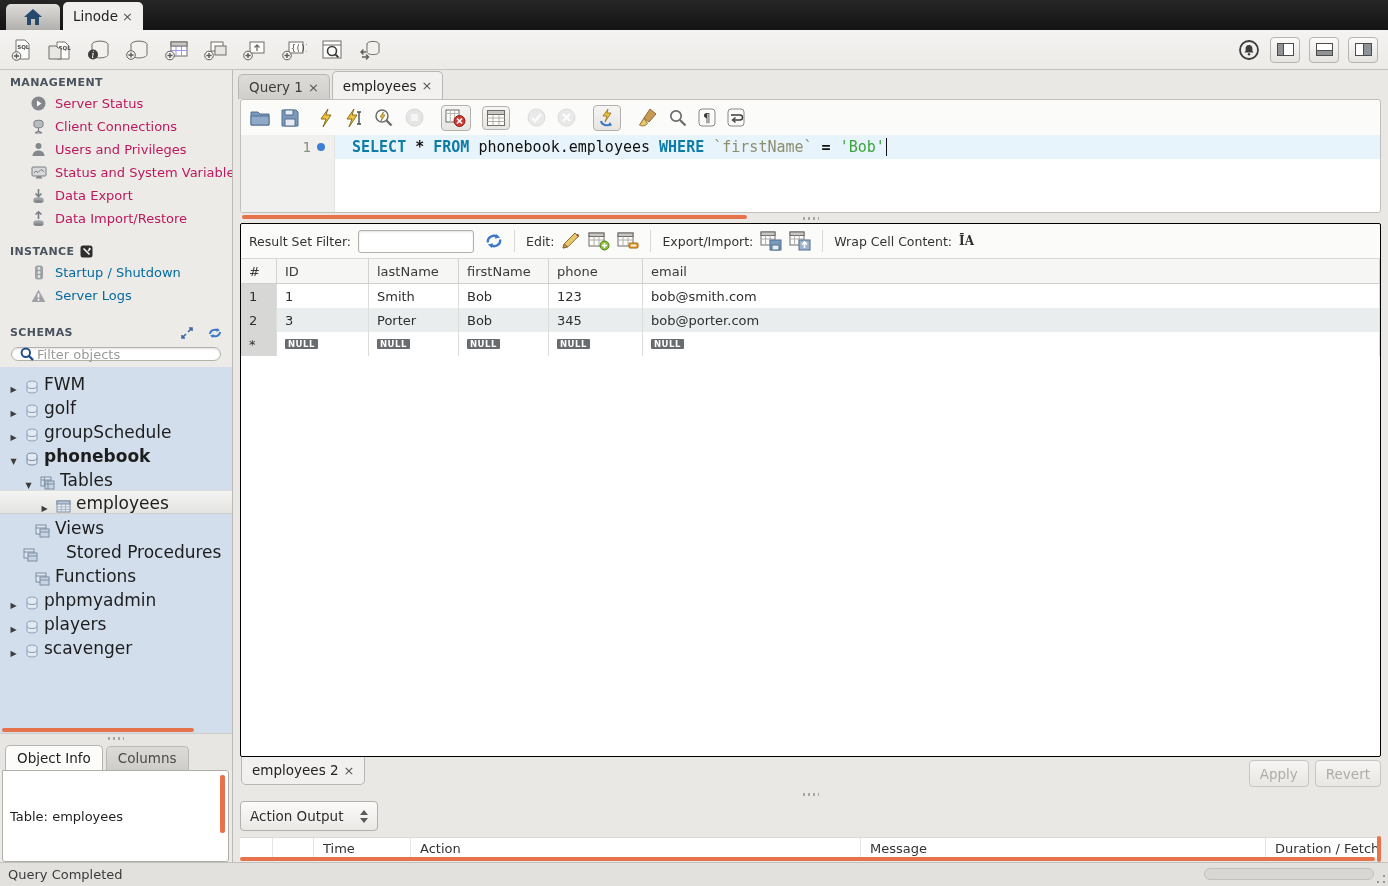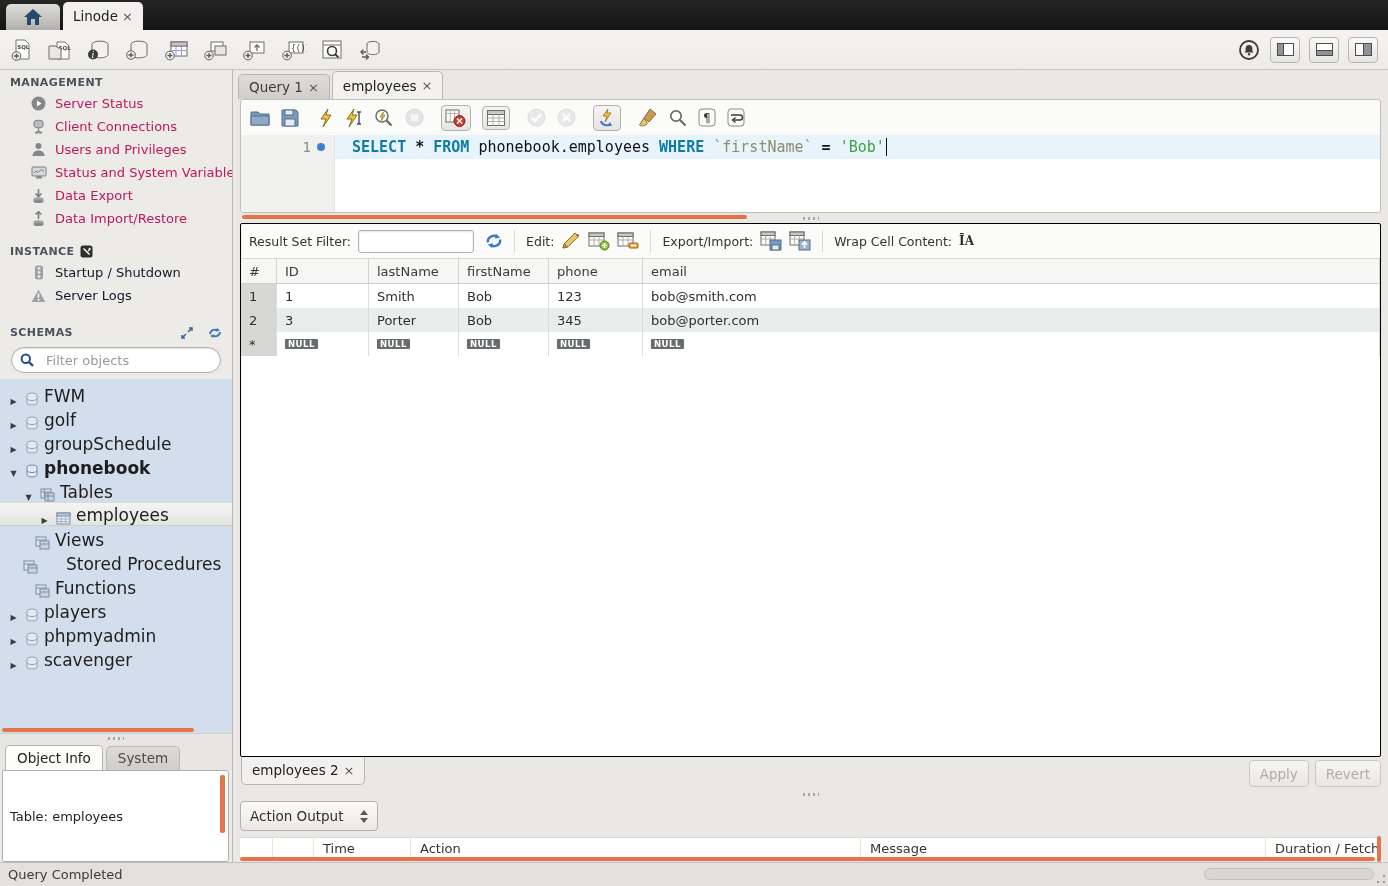--- a/index.html
+++ b/index.html
@@ -20,25 +20,25 @@
   .icon-btn { display:flex; align-items:center; justify-content:center; }
   .panel-btn { width:30px; height:26px; border:1px solid #b7b5b2; border-radius:4px; background:linear-gradient(#fbfaf9,#e6e4e1); display:flex; align-items:center; justify-content:center; }
 
   
   .content { flex:1; display:flex; min-height:0; }
 
   
   .sidebar { width:233px; flex:none; background:#edebe8; border-right:1px solid #bbb9b6; display:flex; flex-direction:column; }
   .side-header { font-size:11px; font-weight:bold; color:#49535e; letter-spacing:.4px; padding:6px 10px 3px 10px; display:flex; align-items:center; gap:6px; }
   .side-item { height:23px; display:flex; align-items:center; gap:8px; padding-left:30px; white-space:nowrap; overflow:hidden; color:#be185d; }
-  .side-item.disabled { color:#0f172a; }
+  .side-item.disabled { color:#0369a1; }
   .side-item .si { width:17px; flex:none; display:flex; justify-content:center; }
   .schemas-hd { display:flex; align-items:center; padding-right:10px; }
   .schemas-hd .sp { flex:1; }
-  .filter-box { margin:5px 11px 6px 11px; height:26px; background:#fff; border:1px solid #b3b1ae; border-radius:13px; display:flex; align-items:center; padding:0 8px; gap:12px; box-shadow:inset 0 1px 2px rgba(0,0,0,.12); }
+  .filter-box { margin:5px 11px 6px 11px; height:14px; background:#fff; border:1px solid #b3b1ae; border-radius:13px; display:flex; align-items:center; padding:0 8px; gap:3px; box-shadow:inset 0 1px 2px rgba(0,0,0,.12); }
   .filter-box input { border:none; outline:none; flex:1; font-size:13px; font-family:"DejaVu Sans",sans-serif; color:#333; background:transparent; }
   .filter-box input::placeholder { color:#9a9a98; }
 
   .tree { flex:1; background:#d2deec; padding-top:3px; position:relative; overflow:hidden; }
   .ti { height:24px; display:flex; align-items:flex-end; gap:5px; color:#1d1d1d; font-size:17px; }
   .ti .arrow { width:13px; text-align:center; flex:none; font-size:8px; color:#3c3c3c; }
   .ti .arrow.closed::before { content:"▶"; }
   .ti .arrow.open::before { content:"▼"; }
   .ti.lvl0 { padding-left:7px; }
   .ti.lvl1 { padding-left:22px; }
@@ -500,32 +500,32 @@
         </div>
         <div class="ti lvl0">
           <span class="arrow closed"></span>
           <span>
               <svg width="14" height="14" viewBox="0 0 14 14">
                 <ellipse cx="7" cy="3" rx="5" ry="2" fill="#e2e9f2" stroke="#8fa0b5"></ellipse>
                 <path d="M2 3v8c0 1.1 2.2 2 5 2s5-.9 5-2V3" fill="#e2e9f2" stroke="#8fa0b5"></path>
                 <path d="M2 6.5c0 1.1 2.2 2 5 2s5-.9 5-2" fill="none" stroke="#8fa0b5"></path>
               </svg>
             </span>
-          <span>players</span>
+          <span>phpmyadmin</span>
         </div>
         <div class="ti lvl0">
           <span class="arrow closed"></span>
           <span>
               <svg width="14" height="14" viewBox="0 0 14 14">
                 <ellipse cx="7" cy="3" rx="5" ry="2" fill="#e2e9f2" stroke="#8fa0b5"></ellipse>
                 <path d="M2 3v8c0 1.1 2.2 2 5 2s5-.9 5-2V3" fill="#e2e9f2" stroke="#8fa0b5"></path>
                 <path d="M2 6.5c0 1.1 2.2 2 5 2s5-.9 5-2" fill="none" stroke="#8fa0b5"></path>
               </svg>
             </span>
-          <span>phpmyadmin</span>
+          <span>players</span>
         </div>
         <div class="ti lvl0">
           <span class="arrow closed"></span>
           <span>
               <svg width="14" height="14" viewBox="0 0 14 14">
                 <ellipse cx="7" cy="3" rx="5" ry="2" fill="#e2e9f2" stroke="#8fa0b5"></ellipse>
                 <path d="M2 3v8c0 1.1 2.2 2 5 2s5-.9 5-2V3" fill="#e2e9f2" stroke="#8fa0b5"></path>
                 <path d="M2 6.5c0 1.1 2.2 2 5 2s5-.9 5-2" fill="none" stroke="#8fa0b5"></path>
               </svg>
             </span>
@@ -533,21 +533,21 @@
         </div>
         <div class="tree-hscroll"></div>
       </div>
 
       <div class="side-splitter">
           <span class="dots3"></span>
         </div>
 
       <div class="info-tabs">
         <div class="info-tab active"><span>Object Info</span></div>
-        <div class="info-tab inactive"><span>System</span></div>
+        <div class="info-tab inactive"><span>Columns</span></div>
       </div>
       <div class="info-box">
         <div>Table: employees</div>
         <div>Columns:</div>
         
         
         
         <div class="info-vscroll"></div>
       </div>
     </div>

